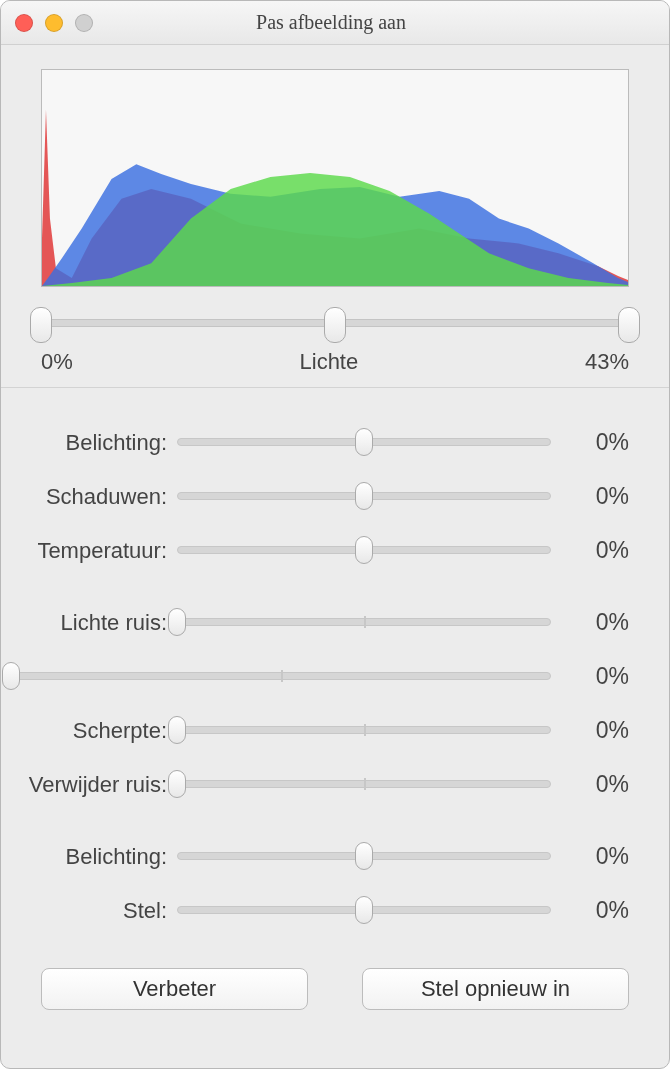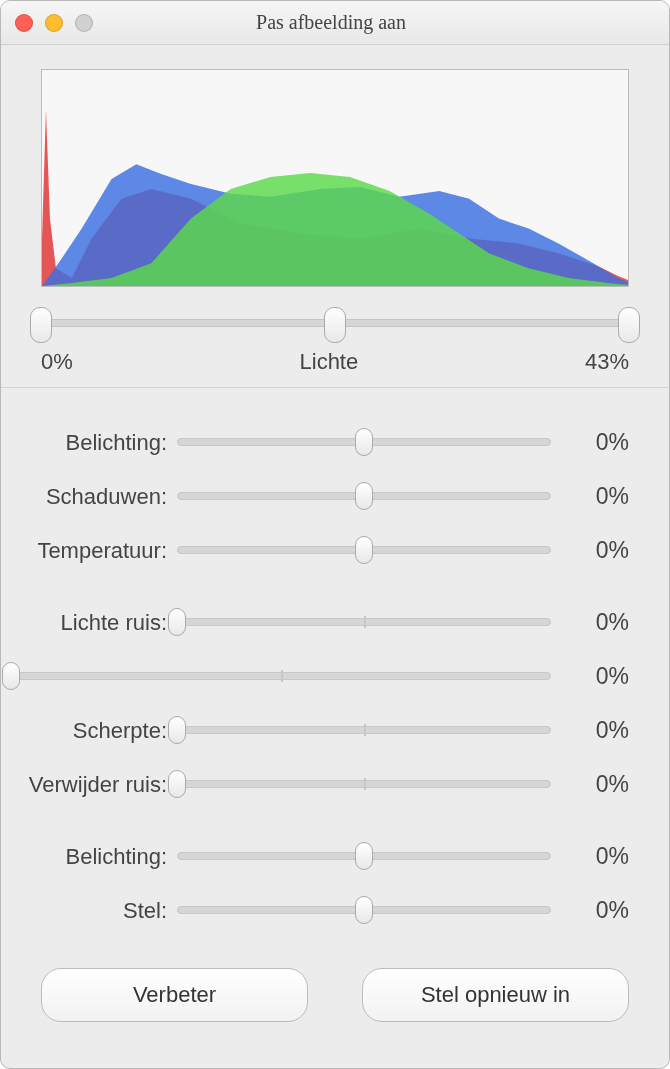--- a/index.html
+++ b/index.html
@@ -138,24 +138,24 @@
   }
   .group-gap { height: 18px; }
 
   .buttons {
     display: flex;
     gap: 54px;
     margin: 34px 40px 30px 40px;
   }
   .btn {
     flex: 1;
-    height: 54px;
+    height: 42px;
     background: linear-gradient(#ffffff,#f2f2f2);
     border: 1px solid #bcbcbc;
-    border-radius: 20px;
+    border-radius: 8px;
     font-size: 22px;
     color: #333;
     display: flex;
     align-items: center;
     justify-content: center;
     cursor: default;
   }
 </style>
 </head>
 <body>

